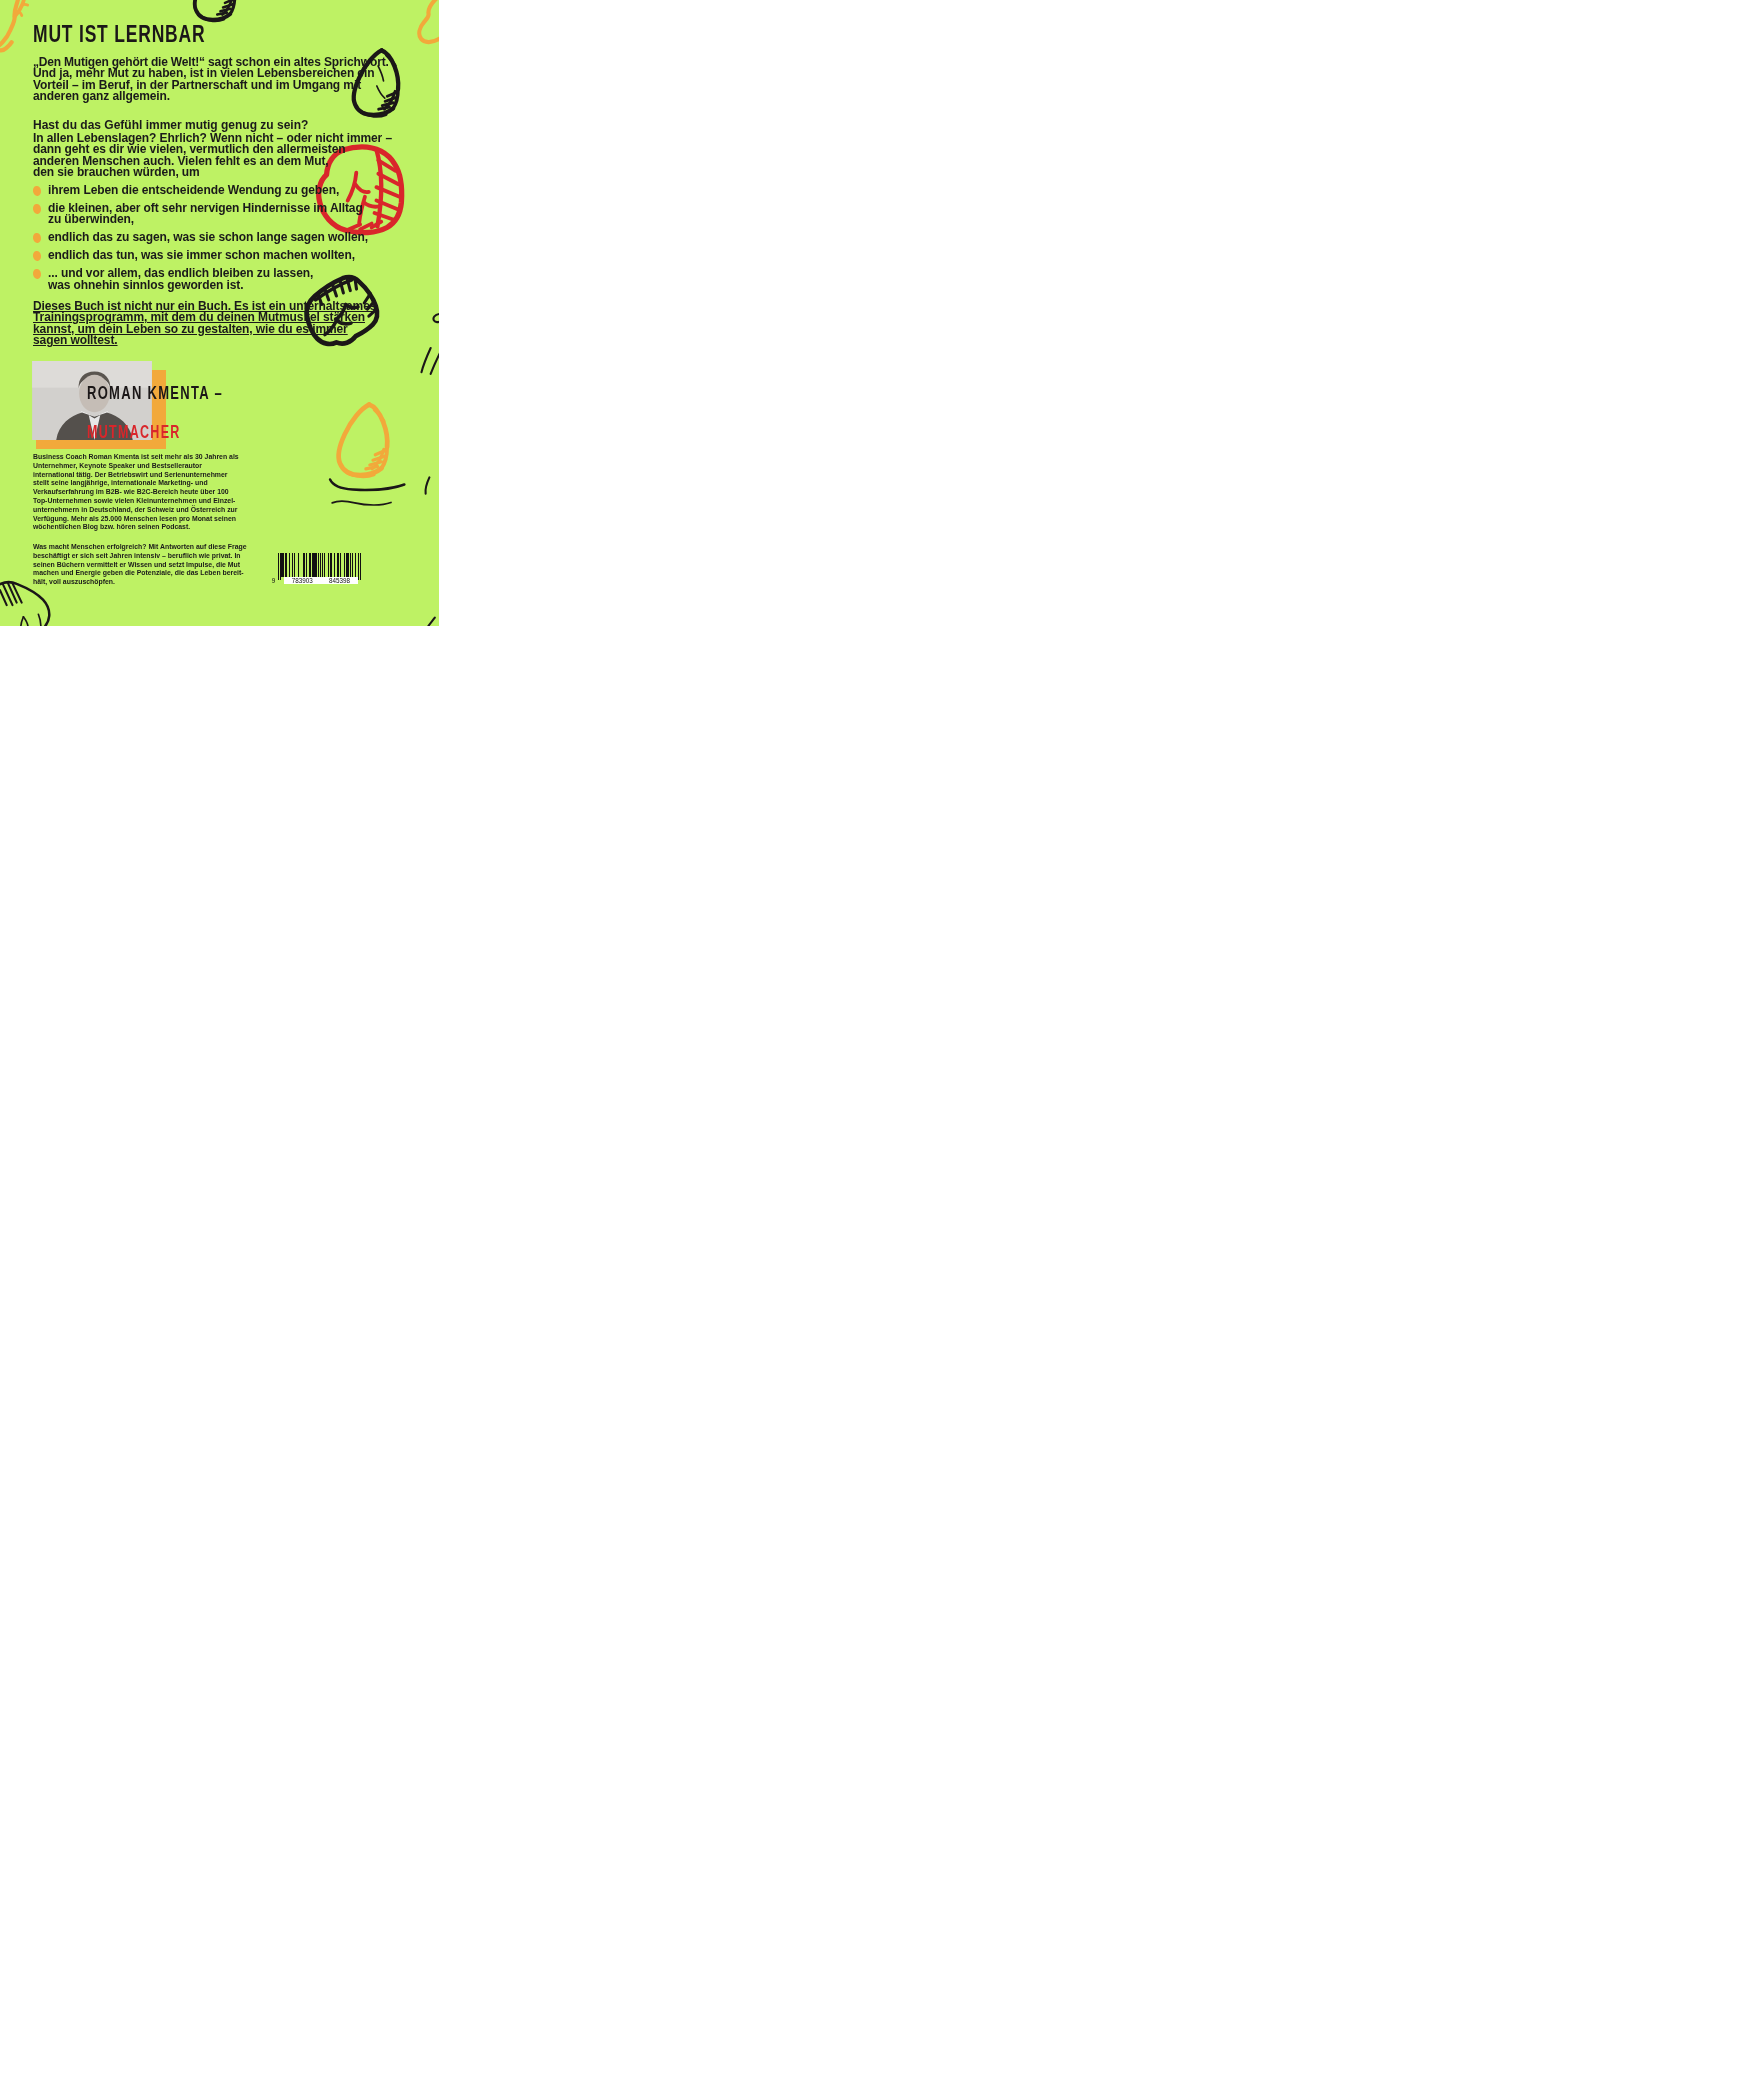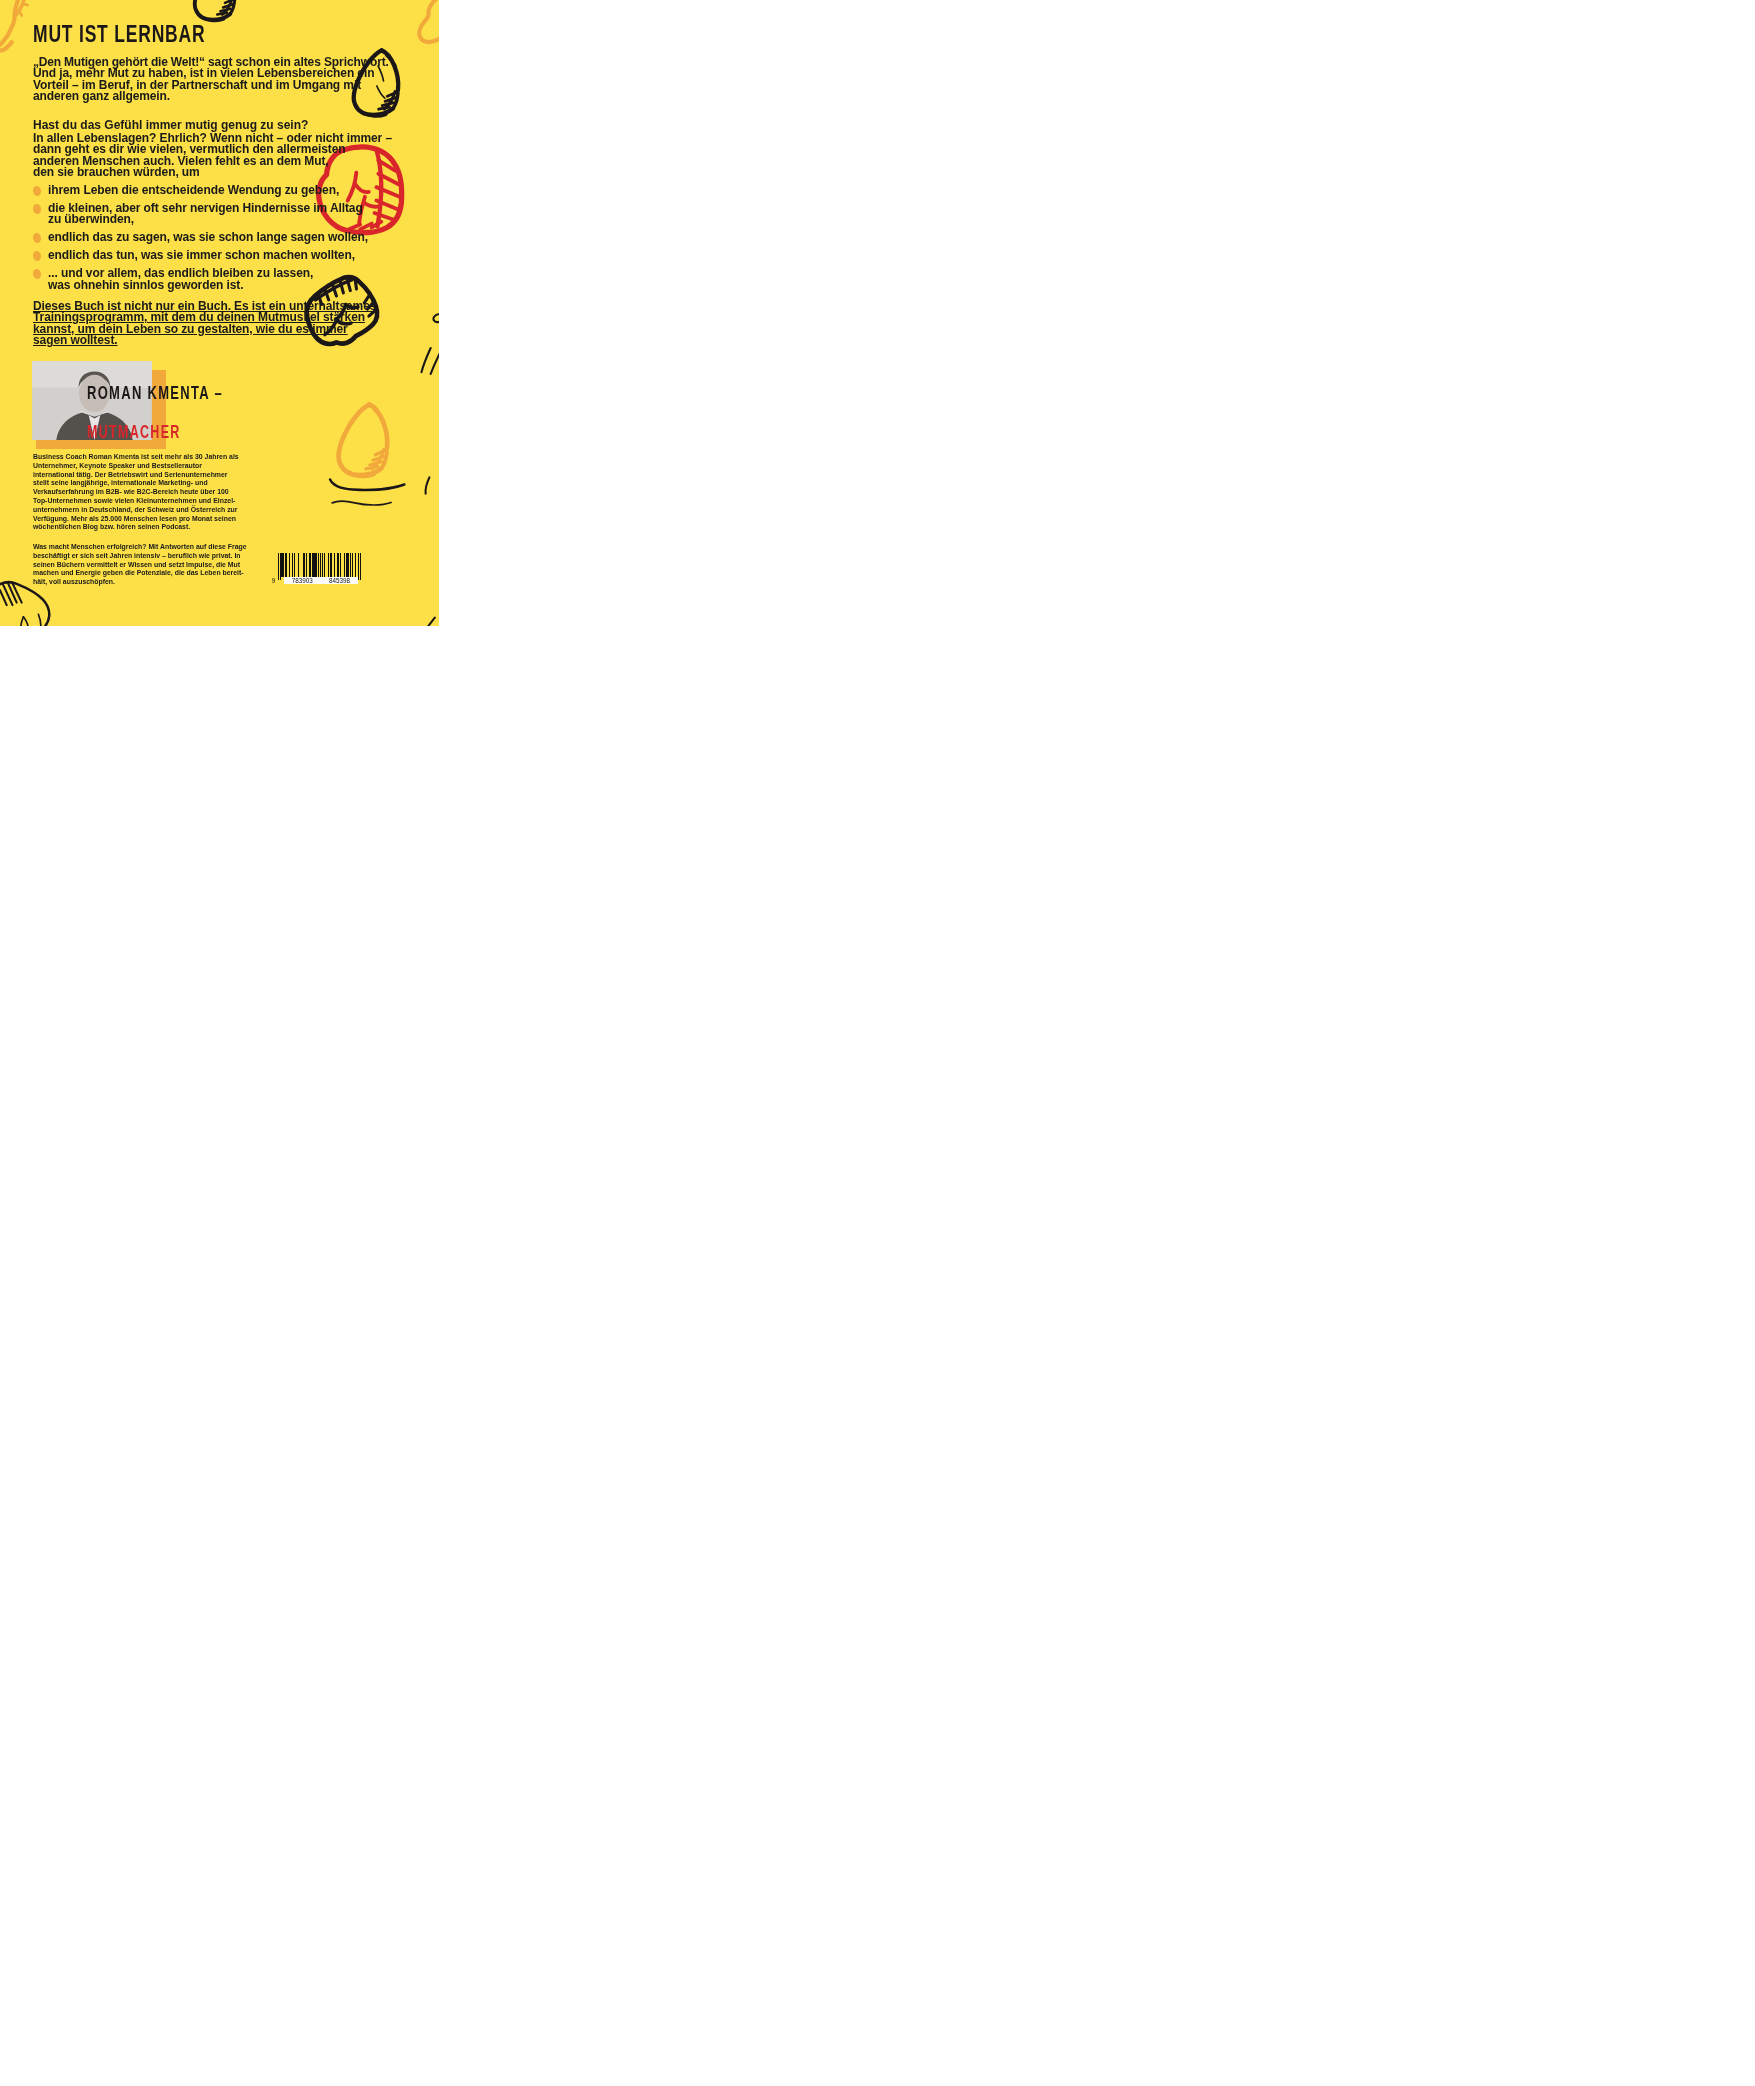--- a/index.html
+++ b/index.html
@@ -1,16 +1,16 @@
 <!DOCTYPE html>
 <html style="--accent-yellow: #F2A93B; --accent-red: #D9262B; --ink: #1B1718; --text: #1A1A1A;font-size:6.7px"><head>
 <meta charset="utf-8">
 <style>
   html,body{margin:0;padding:0;background:#ffffff;}
-  .page{position:relative;width:439px;height:626px;background:#fde047;overflow:hidden;
+  .page{position:relative;width:439px;height:626px;background:#bef264;overflow:hidden;
         font-family:"Liberation Sans",sans-serif;color:var(--text,#1a1a1a);}
   .abs{position:absolute;}
   .title{left:33px;top:21px;font-size:17.5px;font-weight:700;letter-spacing:0.8px;
          transform:scaleY(1.32);transform-origin:left top;color:var(--ink,#1b1718);white-space:nowrap;}
   .para{font-size:12px;line-height:11.3px;font-weight:700;letter-spacing:-0.1px;white-space:nowrap;}
   .para .xbold{font-weight:700;letter-spacing:-0.2px;}
   .h2{font-size:12px;line-height:13px;font-weight:700;white-space:nowrap;}
   .small{font-size:6.9px;line-height:8.8px;font-weight:700;letter-spacing:0;white-space:nowrap;}
   .bullets{left:33px;top:185px;width:367px;list-style:none;margin:0;padding:0;}
   .bullets li{display:flex;gap:7.5px;margin-bottom:6.7px;}

